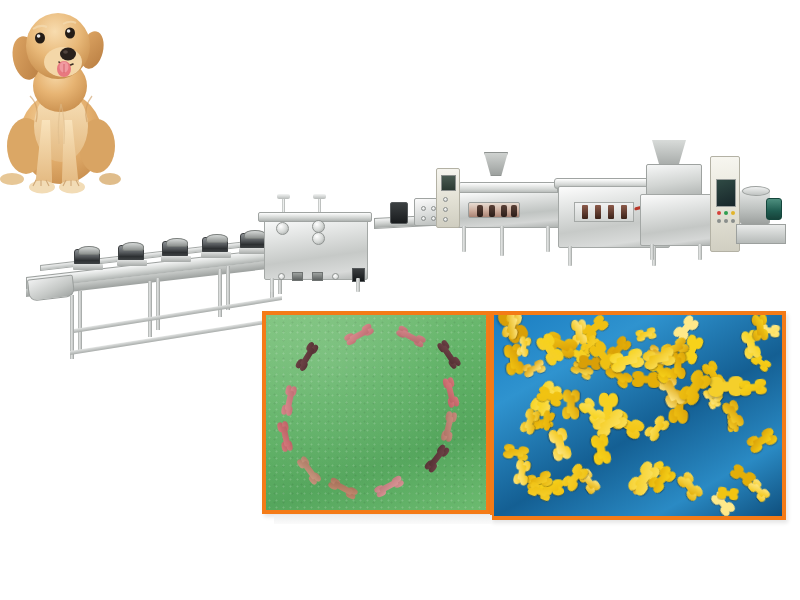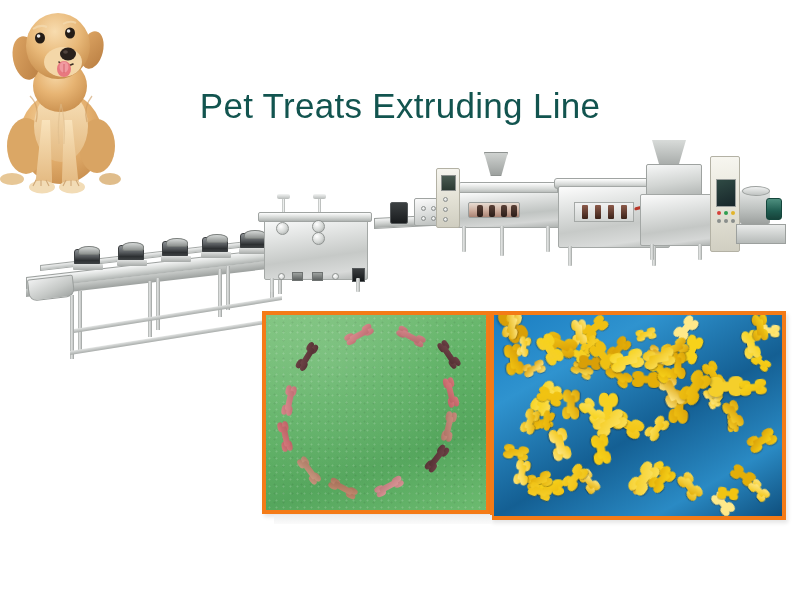--- a/index.html
+++ b/index.html
@@ -340,21 +340,20 @@
   .shadow-strip{
     position:absolute; left:274px; top:515px; width:218px; height:9px;
     background: linear-gradient(180deg,#eceeee,#fbfbfb);
   }
 </style>
 </head>
 <body>
 
 <div id="stage">
 
-  <div id="title">Pet Treats Extruding Line</div>
 
   <div class="mach" id="conveyor">
     <div class="upper-rail"></div>
     <div class="belt-top"></div>
     <div class="belt-face"></div>
     <div class="head"></div>
 
     <div class="motor" style="left:48px; top:6px;"></div>
     <div class="motor" style="left:92px; top:2px;"></div>
     <div class="motor" style="left:136px; top:-2px;"></div>

